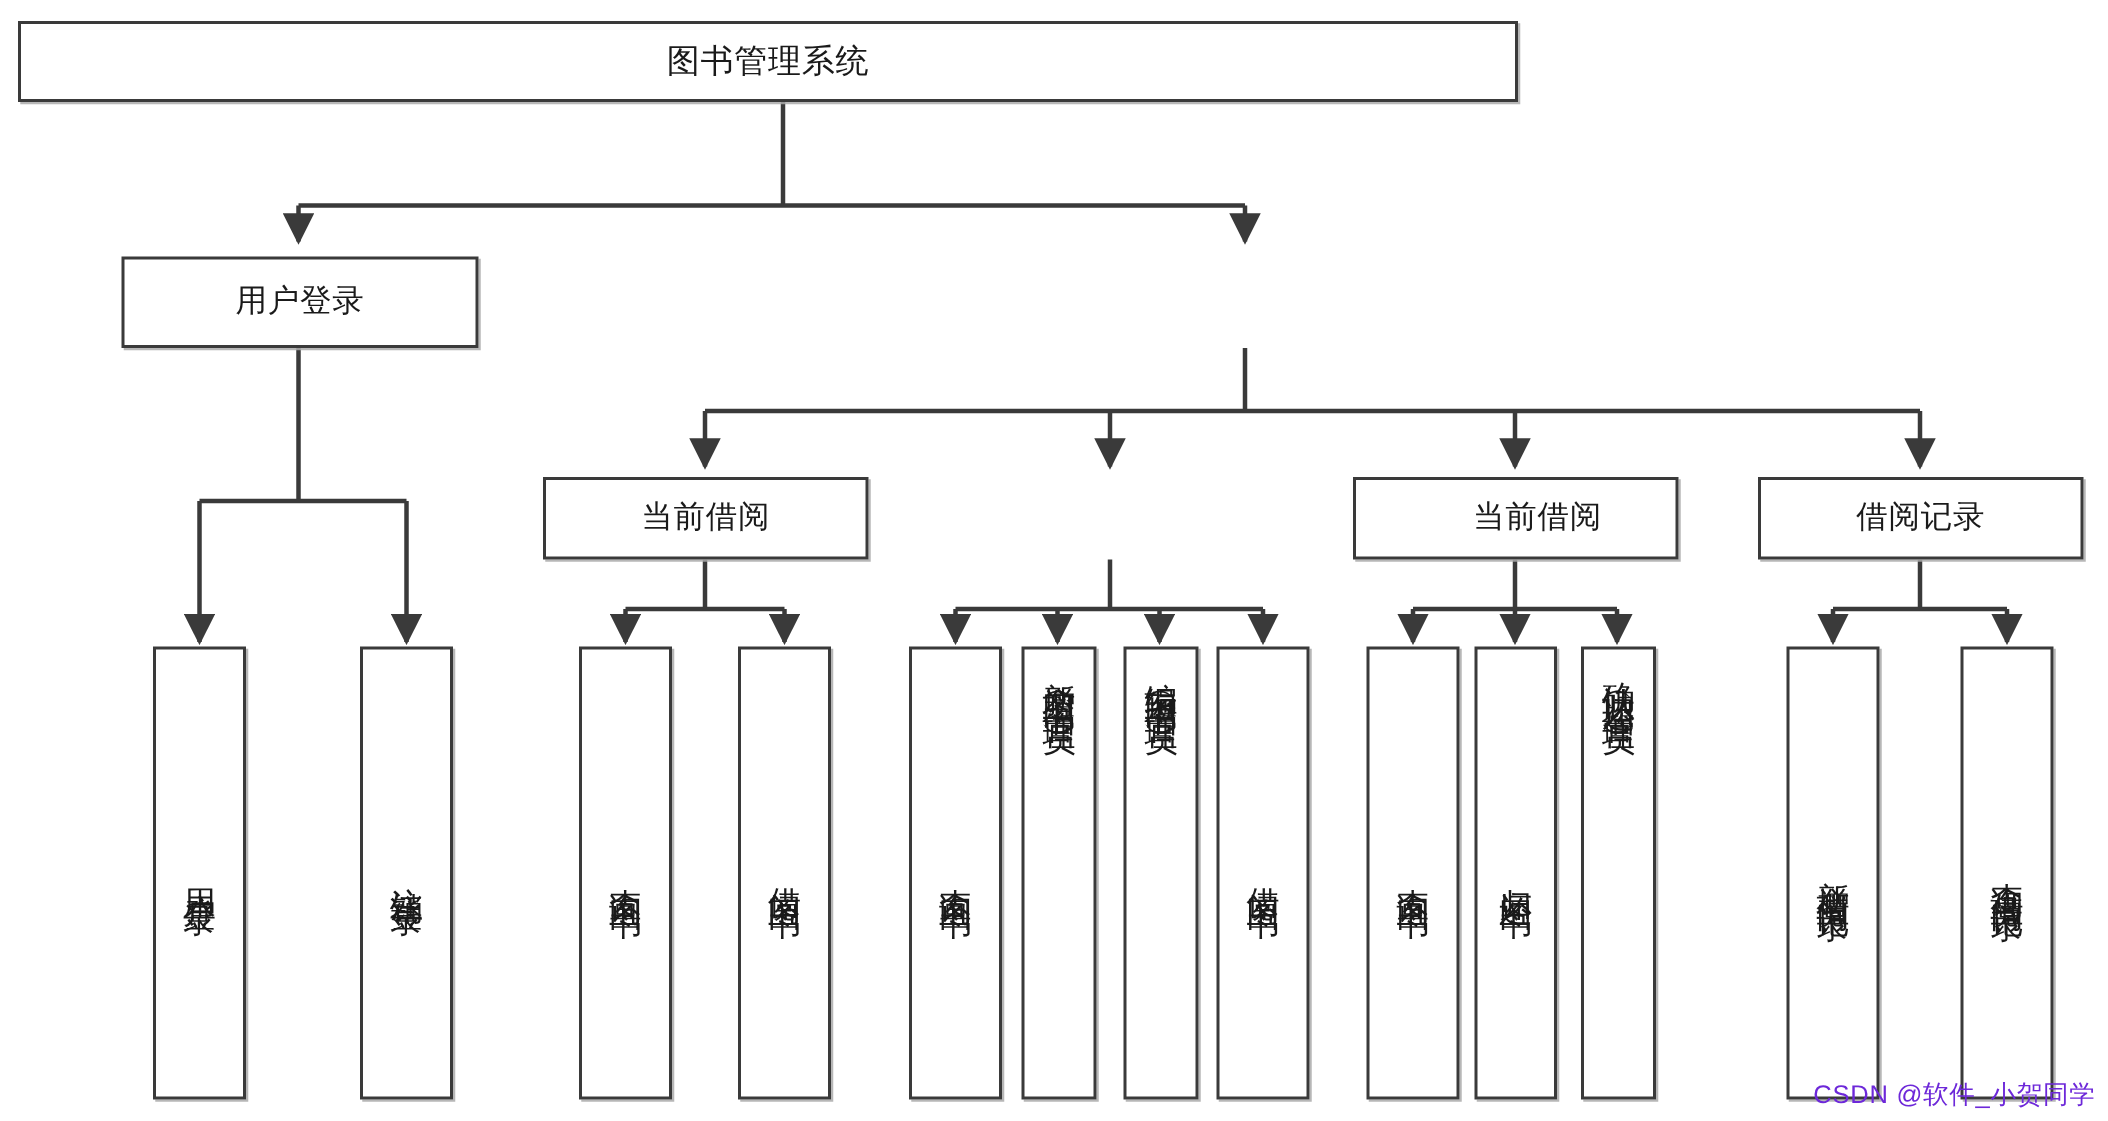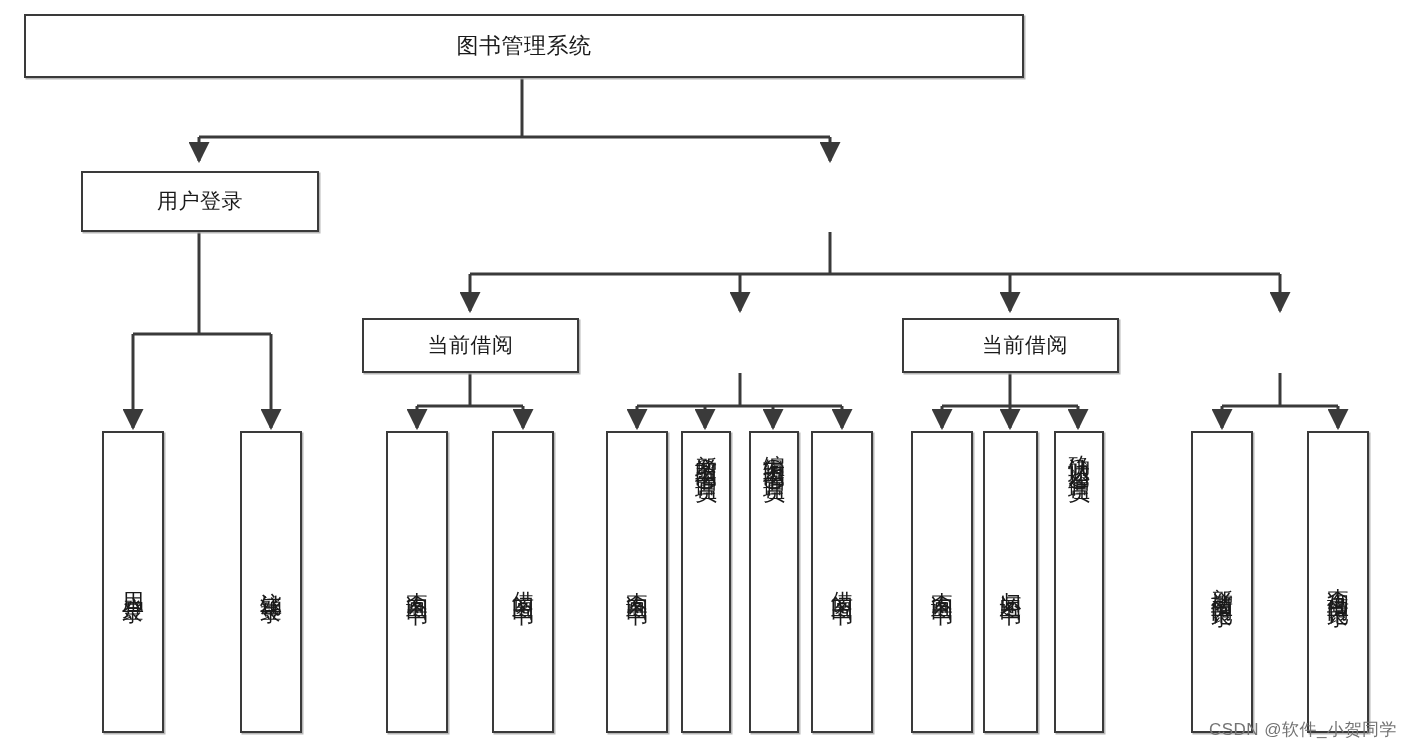--- a/index.html
+++ b/index.html
@@ -60,21 +60,21 @@
   }
   .node.vert.topalign {
     align-items: flex-start;
     padding-top: 4px;
   }
   .watermark {
     position: absolute;
     right: 8px;
     bottom: 6px;
     font-size: 17px;
-    color: #737373;
+    color: #6d28d9;
     letter-spacing: 0.5px;
     white-space: nowrap;
     font-family: "Liberation Sans", "DejaVu Sans", sans-serif;
   }
 </style>
 </head>
 <body>
 
 <div id="canvas">
 
@@ -121,33 +121,36 @@
       <path d="M 1010 406 L 1010 428" marker-end="url(#arrow)"></path>
       <path d="M 1078 406 L 1078 428" marker-end="url(#arrow)"></path>
 
       <path d="M 1280 373 L 1280 406"></path>
       <path d="M 1222 406 L 1338 406"></path>
       <path d="M 1222 406 L 1222 428" marker-end="url(#arrow)"></path>
       <path d="M 1338 406 L 1338 428" marker-end="url(#arrow)"></path>
     </g>
   </svg>
 
-  <div class="node root horiz" style="left:24px; top:14px; width:1000px; height:64px;">
+  <div class="node root horiz" style="left:12px; top:14px; width:1000px; height:54px;">
     <span class="label">图书管理系统</span>
   </div>
 
   <div class="node horiz" style="left:81px; top:171px; width:238px; height:61px;">
     <span class="label">用户登录</span>
   </div>
 
   <div class="node horiz" style="left:362px; top:318px; width:217px; height:55px;">
     <span class="label">当前借阅</span>
   </div>
   <div class="node horiz" style="left:902px; top:318px; width:217px; height:55px;padding-left:29px;">
     <span class="label">当前借阅</span>
+  </div>
+  <div class="node horiz" style="left:1172px; top:318px; width:217px; height:55px;">
+    <span class="label">借阅记录</span>
   </div>
 
   <div class="node vert" style="left:102px; top:431px; width:62px; height:302px;">
     <span class="label">用户登录</span>
   </div>
   <div class="node vert" style="left:240px; top:431px; width:62px; height:302px;">
     <span class="label">注销登录</span>
   </div>
 
   <div class="node vert" style="left:386px; top:431px; width:62px; height:302px;">

